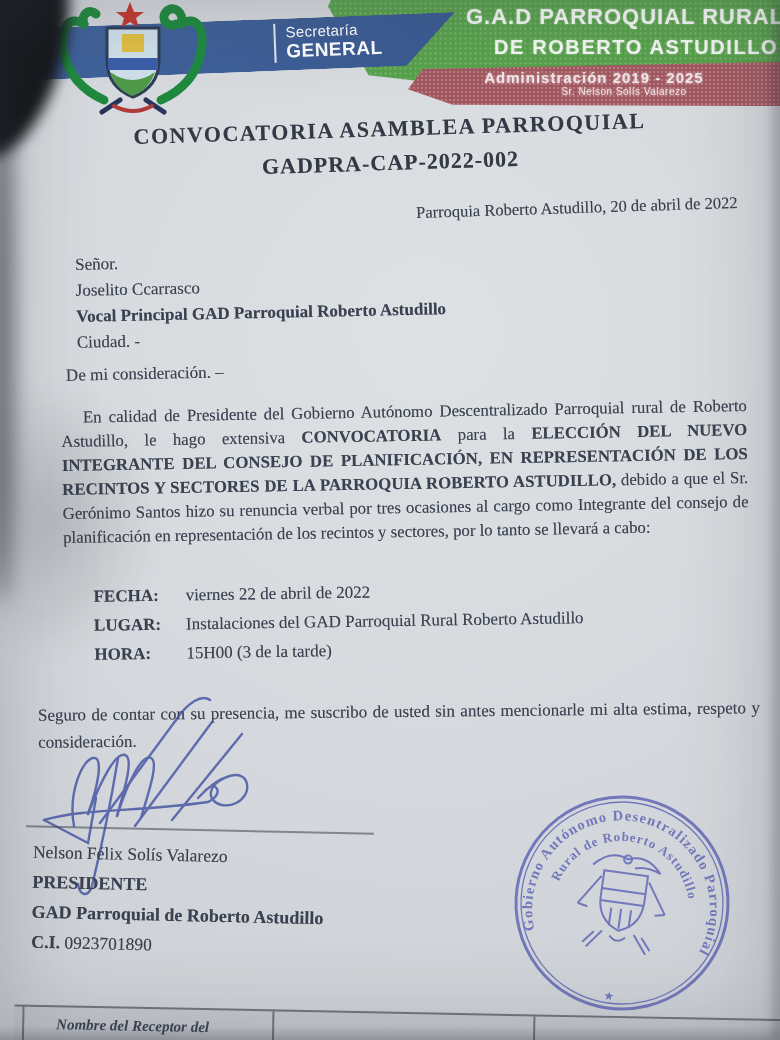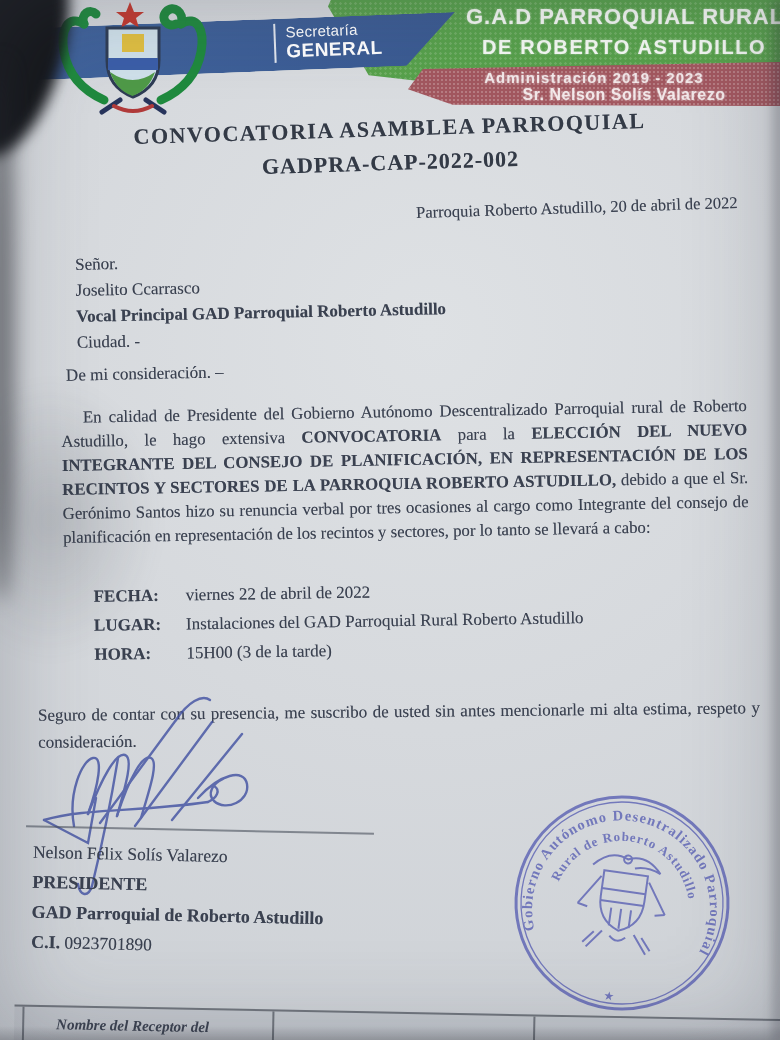--- a/index.html
+++ b/index.html
@@ -33,32 +33,32 @@
   .sec2{font-size:19px;font-weight:700;letter-spacing:.5px;}
 
   .banner-green{position:absolute;left:328px;top:-4px;width:452px;height:88px;
       background:#57a14b;
       background-image:radial-gradient(rgba(255,255,255,.14) 1px,transparent 1.5px);
       background-size:5px 5px;
       clip-path:polygon(1% 0,100% 0,100% 100%,26% 100%,9% 90%,0 12%);
       color:rgba(255,255,255,.9);font-family:"Liberation Sans",sans-serif;font-weight:700;}
   .banner-green .g1{position:absolute;left:138px;top:8px;white-space:nowrap;
       font-size:22px;letter-spacing:1px;text-shadow:0 0 2px rgba(255,255,255,.5);}
-  .banner-green .g2{position:absolute;left:154px;top:40px;white-space:nowrap;
+  .banner-green .g2{position:absolute;left:166px;top:40px;white-space:nowrap;
       font-size:20px;letter-spacing:1.6px;text-shadow:0 0 2px rgba(255,255,255,.5);}
 
   .banner-red{position:absolute;left:408px;top:62px;width:372px;height:44px;
       background:#a2575f;
       background-image:radial-gradient(rgba(255,255,255,.22) 1px,transparent 1.5px);
       background-size:4px 4px;
       clip-path:polygon(4% 16%,100% 0,100% 100%,12% 97%,0 62%);
       color:rgba(255,255,255,.8);font-family:"Liberation Sans",sans-serif;text-align:center;}
   .banner-red .a1{margin-top:7px;font-size:15px;font-weight:700;letter-spacing:1px;
       text-shadow:0 0 3px rgba(255,255,255,.55);filter:blur(.4px);}
-  .banner-red .a2{font-size:16px;font-weight:700;letter-spacing:.5px;margin-left:60px;
+  .banner-red .a2{font-size:10px;font-weight:400;letter-spacing:.5px;margin-left:60px;
       text-shadow:0 0 3px rgba(255,255,255,.55);filter:blur(.5px);}
 
   .logo{position:absolute;left:50px;top:0px;}
 
   
   .ink{color:#3a4150;text-shadow:0 0 .6px rgba(58,65,80,.45);}
   .title-block{position:absolute;left:0;top:116px;width:100%;text-align:center;
       transform:rotate(-1.8deg);font-weight:700;color:#333a46;}
   .title-1{font-size:22px;letter-spacing:1.5px;}
   .title-2{font-size:22px;letter-spacing:1px;margin-top:8px;}
@@ -103,21 +103,21 @@
 <body>
 
 <div class="page">
 
   <div class="banner-green">
     <div class="g1">G.A.D PARROQUIAL RURAL</div>
     <div class="g2">DE ROBERTO ASTUDILLO</div>
   </div>
 
   <div class="banner-red">
-    <div class="a1">Administración 2019 - 2023</div>
+    <div class="a1">Administración 2019 - 2025</div>
     <div class="a2">Sr. Nelson Solís Valarezo</div>
   </div>
 
   <div class="banner-blue">
     <div class="txt">
       <div class="sec1">Secretaría</div>
       <div class="sec2">GENERAL</div>
     </div>
   </div>
 

